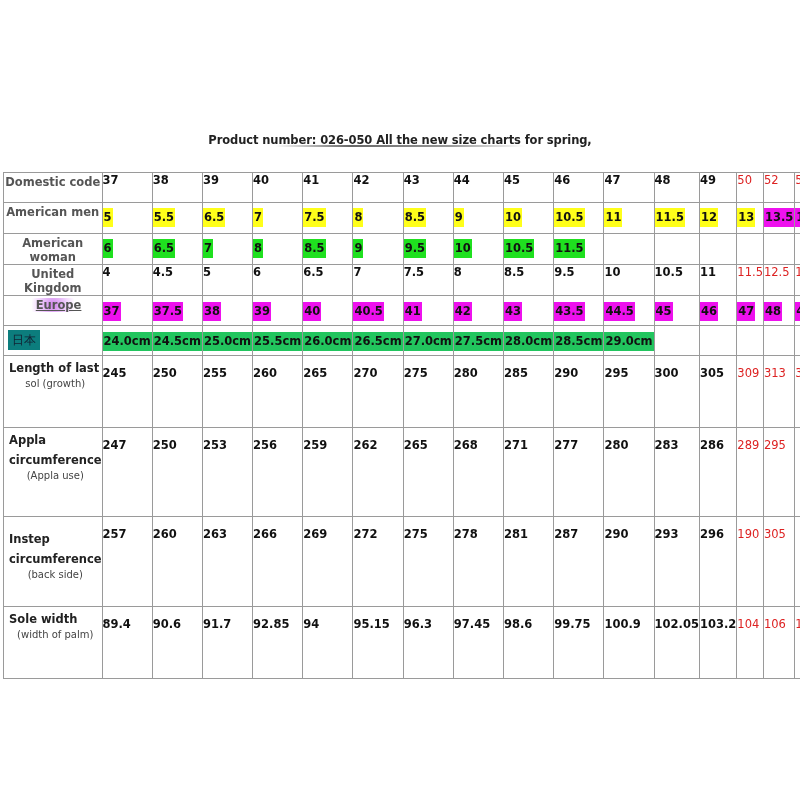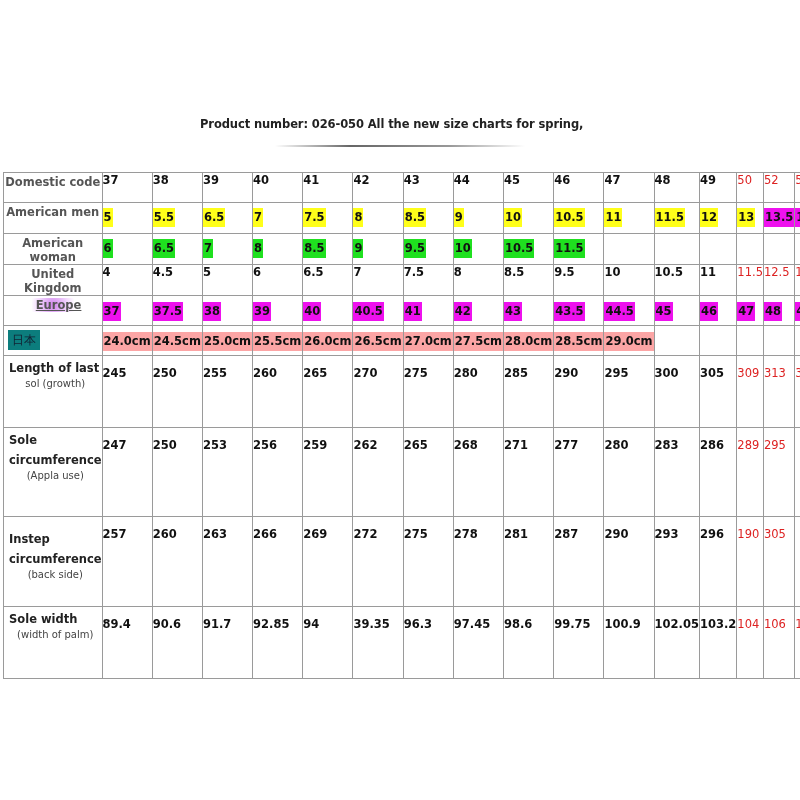--- a/index.html
+++ b/index.html
@@ -1,30 +1,30 @@
 <!DOCTYPE html>
 <html><head>
 <meta charset="utf-8">
 <style>
   html, body { margin:0; padding:0; background:#ffffff; }
   body { width:800px; height:800px; position:relative; overflow:hidden; font-family:"DejaVu Sans", sans-serif; color:#111; }
-  .title { position:absolute; left:200px; top:116px; width:400px; text-align:left; font-size:11.5px; font-weight:bold; line-height:16px; color:#222; letter-spacing:-0.1px; }
+  .title { position:absolute; left:200px; top:132px; width:400px; text-align:center; font-size:11.5px; font-weight:bold; line-height:16px; color:#222; letter-spacing:-0.1px; }
   .title-rule { position:absolute; left:275px; top:145px; width:250px; height:2px; background:linear-gradient(90deg, rgba(120,120,120,0) 0%, #666 30%, #999 70%, rgba(150,150,150,0) 100%); }
   table.grid { position:absolute; left:3px; top:172px; border-collapse:collapse; table-layout:fixed; }
   table.grid td { border:1px solid #9a9a9a; padding:0; vertical-align:top; font-size:11.5px; font-weight:bold; line-height:14px; overflow:hidden; }
   td.hd { text-align:center; font-size:10px; font-weight:bold; color:#555; line-height:12px; }
   td.hd.left { text-align:left; padding-left:5px; font-size:11.5px; color:#222; line-height:20px; }
   td.val { padding-left:4px; padding-top:7px; }
   td.val.tall { padding-top:10px; }
   .red { color:#d22; font-weight:normal; }
   .hl { display:inline-block; padding:2px 1px; line-height:15px; }
   .y { background:#ffff1a; }
   .g { background:#1fe01f; }
   .m { background:#ee11ee; }
-  .t { background:#fca5a5;text-align:center; }
+  .t { background:#22c55e;text-align:center; }
   .lab-men { color:#6b6b1b; }
   .lab-woman { color:#1a7a1a; }
   .lab-europe { color:#8a1a9a; }
   .europe-blot { display:inline-block; background:radial-gradient(circle, rgba(190,80,230,0.7) 0%, rgba(220,140,255,0.3) 70%, rgba(255,255,255,0) 100%); padding:0 4px; }
   .jp { display:inline-block; background:#0c7d7d; color:#123; font-weight:normal; font-family:"DejaVu Serif", serif; font-size:12px; padding:3px 4px; margin-top:4px; margin-left:4px; }
   .sub { display:block; text-align:center; font-size:10px; font-weight:normal; color:#444; line-height:11px; }
 </style>
 </head>
 <body>
 
@@ -181,21 +181,21 @@
         <td class="val tall"><span>285</span></td>
         <td class="val tall"><span>290</span></td>
         <td class="val tall"><span>295</span></td>
         <td class="val tall"><span>300</span></td>
         <td class="val tall"><span>305</span></td>
         <td class="val tall"><span class="red">309</span></td>
         <td class="val tall"><span class="red">313</span></td>
         <td class="val tall"><span class="red">318</span></td>
       </tr>
       <tr style="height: 89px;">
-        <td class="hd left" style="padding-top: 2px;"><span>Sole circumference</span><span class="sub">(Appla use)</span></td>
+        <td class="hd left" style="padding-top: 2px;"><span>Appla circumference</span><span class="sub">(Appla use)</span></td>
         <td class="val tall"><span>247</span></td>
         <td class="val tall"><span>250</span></td>
         <td class="val tall"><span>253</span></td>
         <td class="val tall"><span>256</span></td>
         <td class="val tall"><span>259</span></td>
         <td class="val tall"><span>262</span></td>
         <td class="val tall"><span>265</span></td>
         <td class="val tall"><span>268</span></td>
         <td class="val tall"><span>271</span></td>
         <td class="val tall"><span>277</span></td>
@@ -225,21 +225,21 @@
         <td class="val tall"><span class="red">305</span></td>
         <td class="val tall"><span></span></td>
       </tr>
       <tr style="height: 72px;">
         <td class="hd left" style="padding-top: 2px;"><span>Sole width</span><span class="sub">(width of palm)</span></td>
         <td class="val tall"><span>89.4</span></td>
         <td class="val tall"><span>90.6</span></td>
         <td class="val tall"><span>91.7</span></td>
         <td class="val tall"><span>92.85</span></td>
         <td class="val tall"><span>94</span></td>
-        <td class="val tall"><span>39.35</span></td>
+        <td class="val tall"><span>95.15</span></td>
         <td class="val tall"><span>96.3</span></td>
         <td class="val tall"><span>97.45</span></td>
         <td class="val tall"><span>98.6</span></td>
         <td class="val tall"><span>99.75</span></td>
         <td class="val tall"><span>100.9</span></td>
         <td class="val tall"><span>102.05</span></td>
         <td class="val tall"><span>103.2</span></td>
         <td class="val tall"><span class="red">104</span></td>
         <td class="val tall"><span class="red">106</span></td>
         <td class="val tall"><span class="red">112</span></td>

